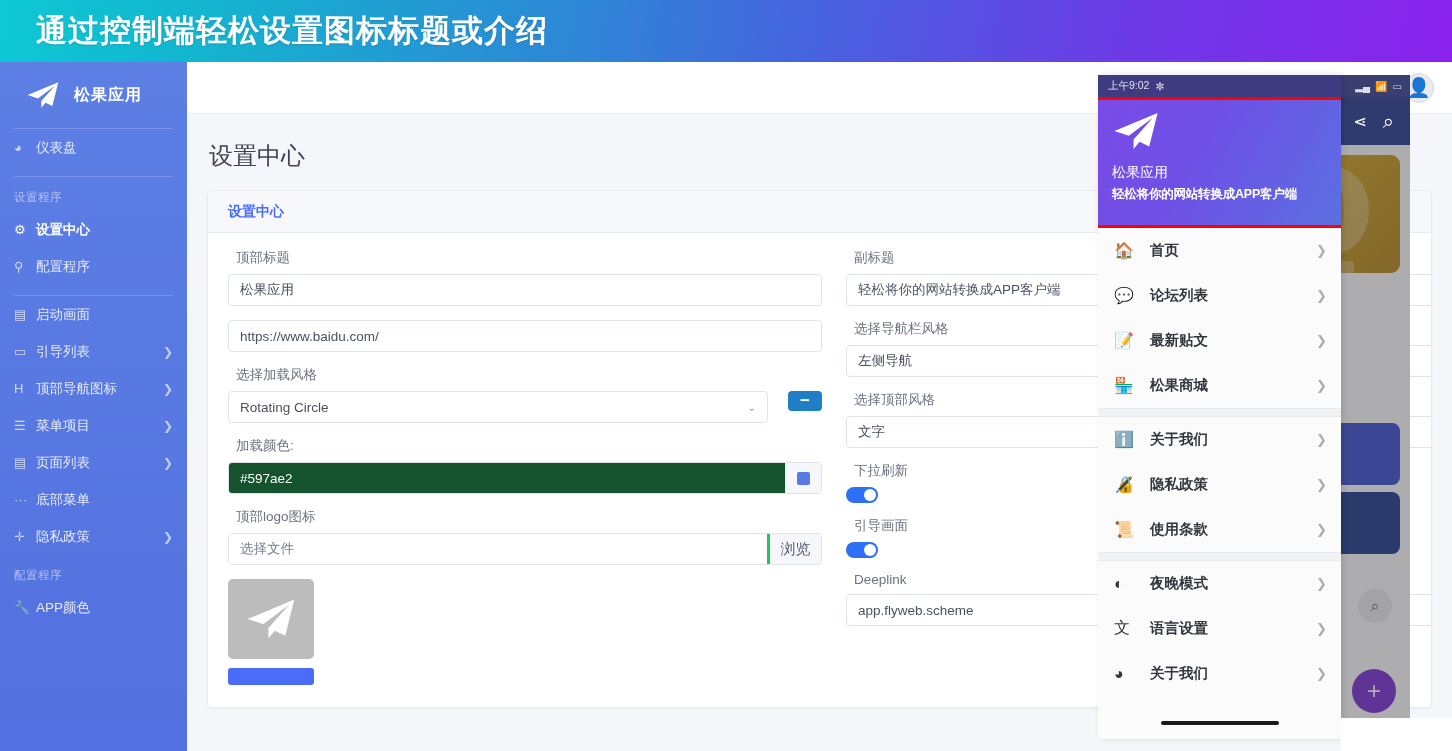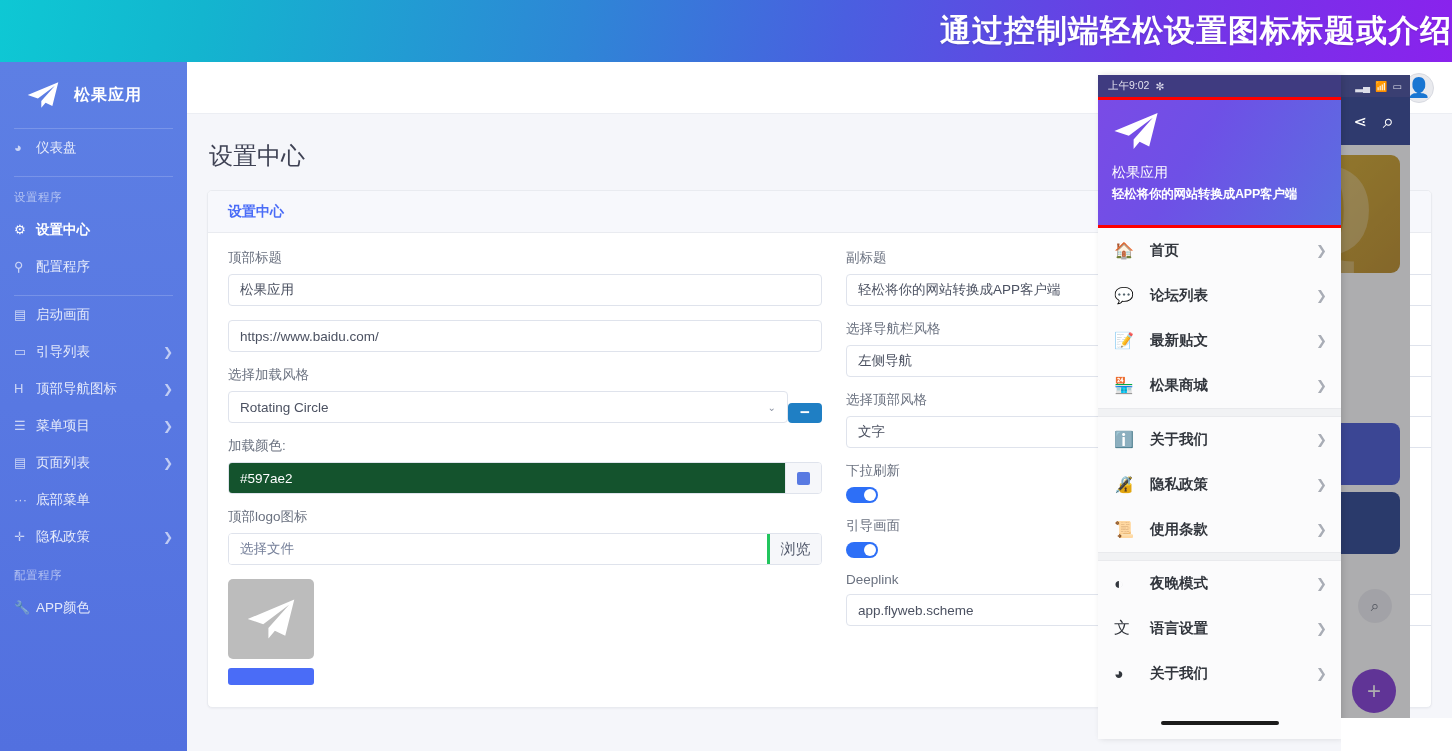--- a/index.html
+++ b/index.html
@@ -8,21 +8,21 @@
     overflow: hidden;
     font-family: "Liberation Sans", "DejaVu Sans", sans-serif;
     background: #ffffff;
   }
   #root { position: relative; width: 1452px; height: 751px; overflow: hidden; }
 
   
   .banner {
     position: absolute; left: 0; top: 0; width: 1452px; height: 62px;
     background: linear-gradient(100deg, #0ec8d4 0%, #13b5cf 14%, #2e86d6 40%, #4a5fe0 58%, #6d3ae6 78%, #8a22ed 100%);
-    display: flex; align-items: center; justify-content: flex-end; padding-left: 36px;
+    display: flex; align-items: center; justify-content: flex-start; padding-left: 36px;
   }
   .banner-title {
     color: #fff; font-size: 31px; font-weight: bold; letter-spacing: 1px;
     text-shadow: 0 1px 2px rgba(0,0,0,0.12);
   }
 
   
   .sidebar {
     position: absolute; left: 0; top: 62px; width: 187px; height: 689px;
     background: linear-gradient(180deg, #5d7fe4 0%, #5878e2 50%, #5270df 100%);
@@ -68,29 +68,29 @@
   }
   .card-head {
     height: 42px; background: #f7f8fc; border-bottom: 1px solid #e9ebf0;
     display: flex; align-items: center; padding-left: 20px;
   }
   .card-head-title { color: #4a6cf7; font-size: 14px; font-weight: bold; }
   .card-body { padding: 16px 20px 22px 20px; display: flex; gap: 24px; }
   .col { width: 594px; flex: none; }
 
   .field { margin-bottom: 14px; }
-  .flabel { font-size: 13.5px; color: #6b7280; margin-bottom: 7px; display: block; }
+  .flabel { font-size: 13.5px; color: #6b7280; margin-bottom: 7px; display: block; margin-left: 8px; }
   .finput {
     width: 100%; height: 32px; border: 1px solid #dfe3ec; border-radius: 4px;
     background: #fff; padding: 0 11px; font-size: 13.5px; color: #4b5161;
     font-family: "Liberation Sans", sans-serif;
   }
   .finput::placeholder { color: #b8bdc9; }
 
-  .row-inline { display: flex; gap: 0; align-items: flex-end; }
+  .row-inline { display: flex; gap: 20px; align-items: flex-start; }
   .fselect {
     flex: 1; height: 32px; border: 1px solid #dfe3ec; border-radius: 4px; background: #fff;
     padding: 0 11px; font-size: 13.5px; color: #4b5161; display: flex; align-items: center;
     justify-content: space-between; cursor: pointer;
   }
   .chev { font-size: 10px; color: #8b93a3; }
   .minus-btn {
     width: 34px; border-radius: 4px; background: #1f7fc4; color: #fff;
     display: flex; align-items: center; justify-content: center; cursor: pointer;
     font-size: 17px; font-weight: bold; border: none;

